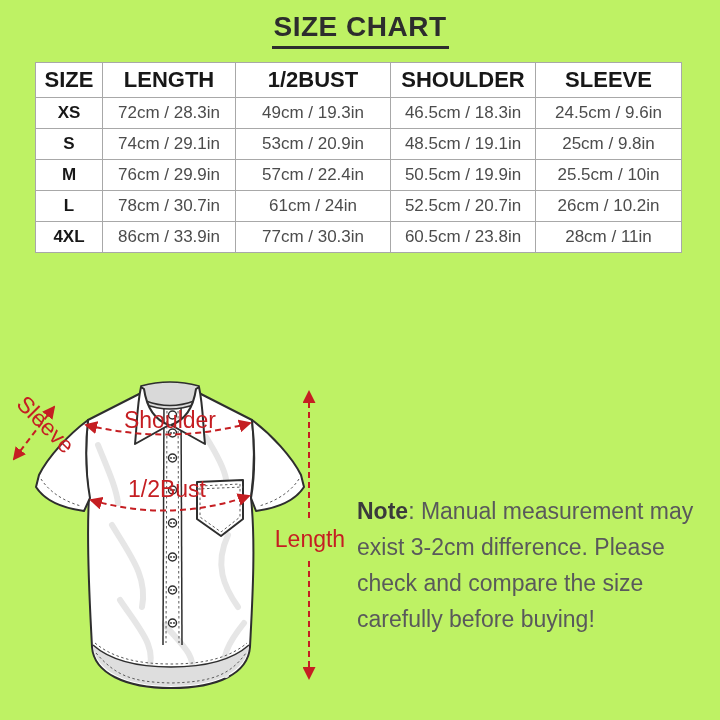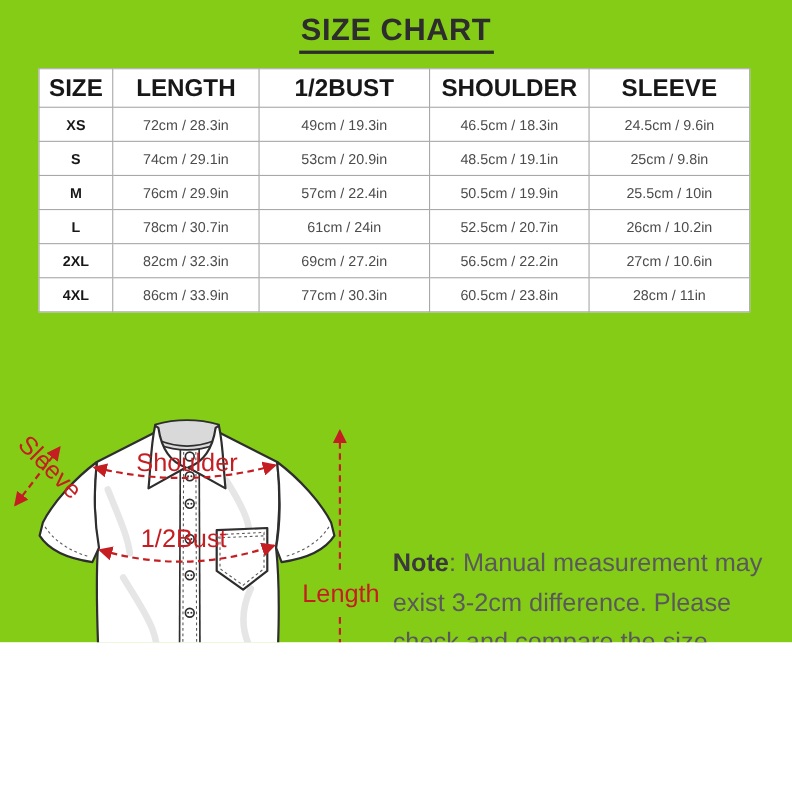--- a/index.html
+++ b/index.html
@@ -1,36 +1,36 @@
 <!DOCTYPE html>
 <html style="--accent: #c51e22;"><head>
 <meta charset="utf-8">
 <style>
   html,body { margin:0; padding:0; background:#ffffff; }
   .page {
-    position:relative; width:720px; height:584px; background:#84cc16;
+    position:relative; width:720px; height:720px; background:#bef264;
     font-family:"Liberation Sans", sans-serif; overflow:hidden;
   }
   
   .title-wrap { position:absolute; top:11px; left:0; width:100%; text-align:center; }
   .title-text {
     display:inline-block; font-size:28px; font-weight:bold; color:#2d2d2d;
     letter-spacing:0.5px; border-bottom:3px solid #2d2d2d; padding:0 2px 3px 2px;
   }
   
   table.size-table {
     position:absolute; top:62px; left:35px; width:646px;
     border-collapse:collapse; table-layout:fixed; background:#fff;
   }
   .size-table th, .size-table td {
     border:1px solid #a8a8a8; text-align:center; vertical-align:middle; padding:0;
     white-space:nowrap; overflow:hidden;
   }
   .size-table th { height:34px; font-size:22px; font-weight:bold; color:#171717; }
-  .size-table td { height:30px; font-size:13px; font-weight:normal; color:#4c4c4c; }
+  .size-table td { height:30px; font-size:17px; font-weight:normal; color:#4c4c4c; }
   .size-table td.size-col { font-weight:bold; color:#171717; }
   
   .note {
     position:absolute; left:357px; top:470px; width:338px;
     font-size:23px; line-height:36px; color:#59595b;
   }
   .note .note-label { font-weight:bold; color:#3a3a3c; }
   
   svg.diagram { position:absolute; left:0; top:375px; }
   .outline { fill:#ffffff; stroke:#2e2e2e; stroke-width:2; stroke-linejoin:round; }
@@ -92,27 +92,20 @@
         <td>57cm / 22.4in</td>
         <td>50.5cm / 19.9in</td>
         <td>25.5cm / 10in</td>
       </tr>
       <tr>
         <td class="size-col">L</td>
         <td>78cm / 30.7in</td>
         <td>61cm / 24in</td>
         <td>52.5cm / 20.7in</td>
         <td>26cm / 10.2in</td>
-      </tr>
-      <tr>
-        <td class="size-col">2XL</td>
-        <td>82cm / 32.3in</td>
-        <td>69cm / 27.2in</td>
-        <td>56.5cm / 22.2in</td>
-        <td>27cm / 10.6in</td>
       </tr>
       <tr>
         <td class="size-col">4XL</td>
         <td>86cm / 33.9in</td>
         <td>77cm / 30.3in</td>
         <td>60.5cm / 23.8in</td>
         <td>28cm / 11in</td>
       </tr>
     </tbody>
   </table>

